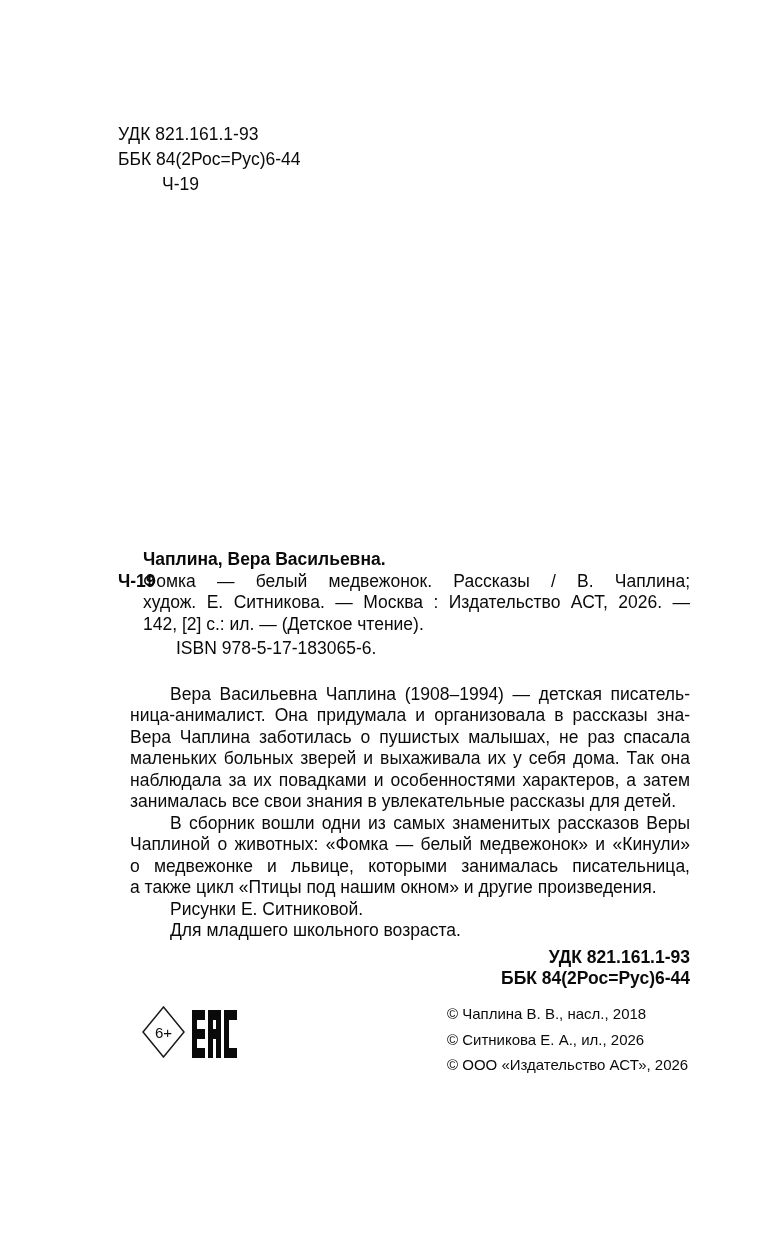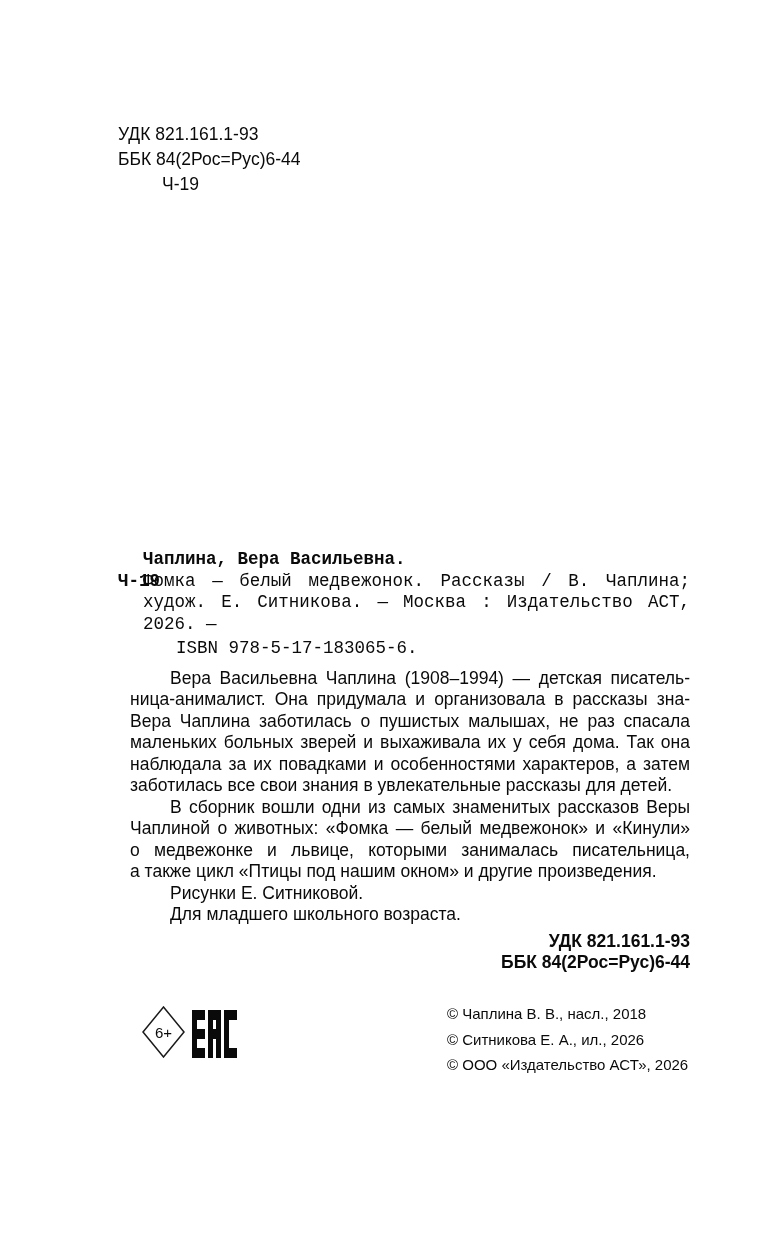--- a/index.html
+++ b/index.html
@@ -24,28 +24,28 @@
 
   
   .content {
     position: absolute;
     left: 130px; top: 549px;
     width: 560px;
     font-size: 17.5px;
     line-height: 21.5px;
   }
 
-  .bib { margin-left: 13px; position: relative; font-family: Liberation Mono, monospace; }
+  .bib { margin-left: 13px; position: relative; }
   .bib .author-heading { font-weight: bold; }
   .bib .bib-code {
     position: absolute;
     left: -25px; top: 21.5px;
     font-weight: bold;
   }
-  .isbn-line { margin: 3px 0 8px 0; padding-left: 33px; }
+  .isbn-line { margin: 3px 0 24px 0; padding-left: 33px; }
 
   
   .jlines > div { text-align: justify; text-align-last: justify; }
   .jlines > div:last-child { text-align: justify; text-align-last: left; }
   .para-indent > div:first-child { text-indent: 40px; }
 
   .hang-line { padding-left: 40px; }
 
   .index-block {
     text-align: right;
@@ -82,31 +82,32 @@
 </div>
 
 <div class="content">
 
   <div class="bib">
     <div class="author-heading">Чаплина, Вера Васильевна.</div>
     <div class="bib-code">Ч-19</div>
     <div class="jlines">
         <div>Фомка — белый медвежонок. Рассказы / В. Чаплина;</div>
         <div>худож. Е. Ситникова. — Москва : Издательство АСТ, 2026. —</div>
+        <div>142, [2] с.: ил. — (Детское чтение).</div>
       </div>
     <div class="isbn-line">ISBN 978-5-17-183065-6.</div>
   </div>
 
   <div class="jlines para-indent">
       <div>Вера Васильевна Чаплина (1908–1994) — детская писатель-</div>
       <div>ница-анималист. Она придумала и организовала в рассказы зна-</div>
       <div>Вера Чаплина заботилась о пушистых малышах, не раз спасала</div>
       <div>маленьких больных зверей и выхаживала их у себя дома. Так она</div>
       <div>наблюдала за их повадками и особенностями характеров, а затем</div>
-      <div>заботилась все свои знания в увлекательные рассказы для детей.</div>
+      <div>занималась все свои знания в увлекательные рассказы для детей.</div>
     </div>
   <div class="jlines para-indent">
       <div>В сборник вошли одни из самых знаменитых рассказов Веры</div>
       <div>Чаплиной о животных: «Фомка — белый медвежонок» и «Кинули»</div>
       <div>о медвежонке и львице, которыми занималась писательница,</div>
       <div>а также цикл «Птицы под нашим окном» и другие произведения.</div>
     </div>
   <div class="hang-line">Рисунки Е. Ситниковой.</div>
   <div class="hang-line">Для младшего школьного возраста.</div>
 

